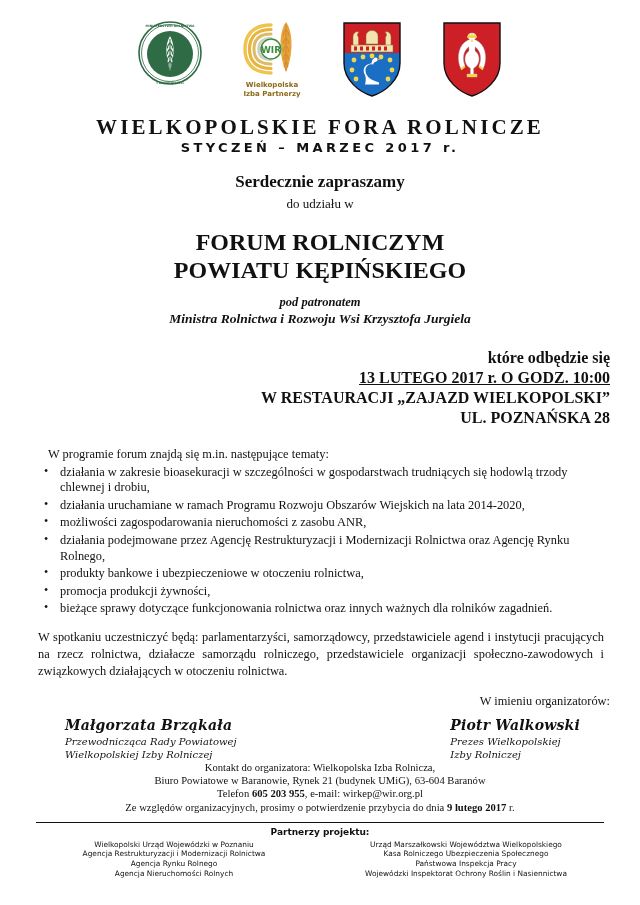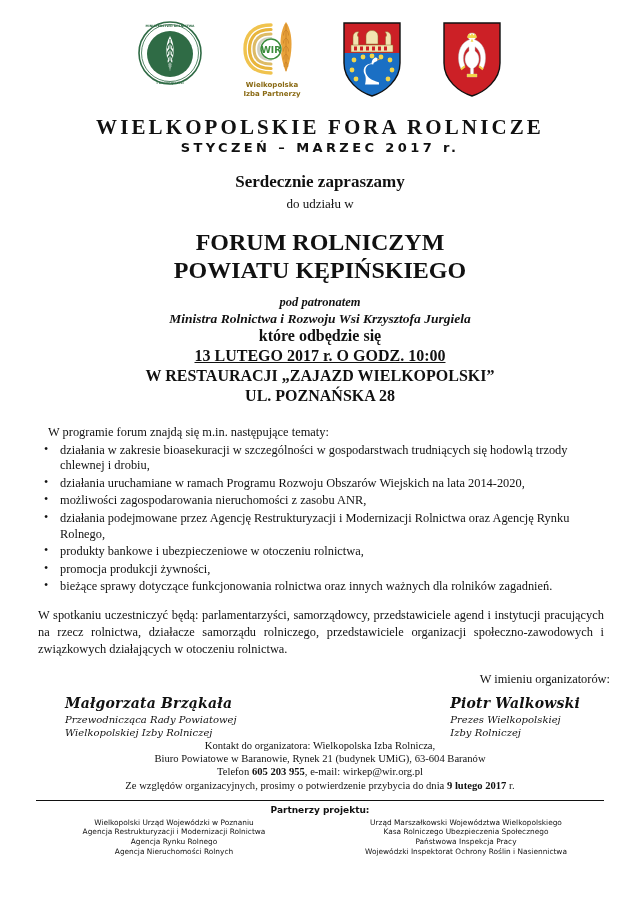--- a/index.html
+++ b/index.html
@@ -95,21 +95,22 @@
   .patron-line {
     text-align: center;
     font-style: italic;
     font-weight: bold;
     font-size: 13.5px;
     margin-top: 1px;
   }
 
   
   .event {
-    text-align: center;
+    text-align: right;
+    margin-top: 22px;
   }
   .event .ev-when {
     font-weight: bold;
     font-size: 16px;
   }
   .event .ev-date {
     font-weight: bold;
     font-size: 16px;
     text-decoration: underline;
     margin-top: 2px;

